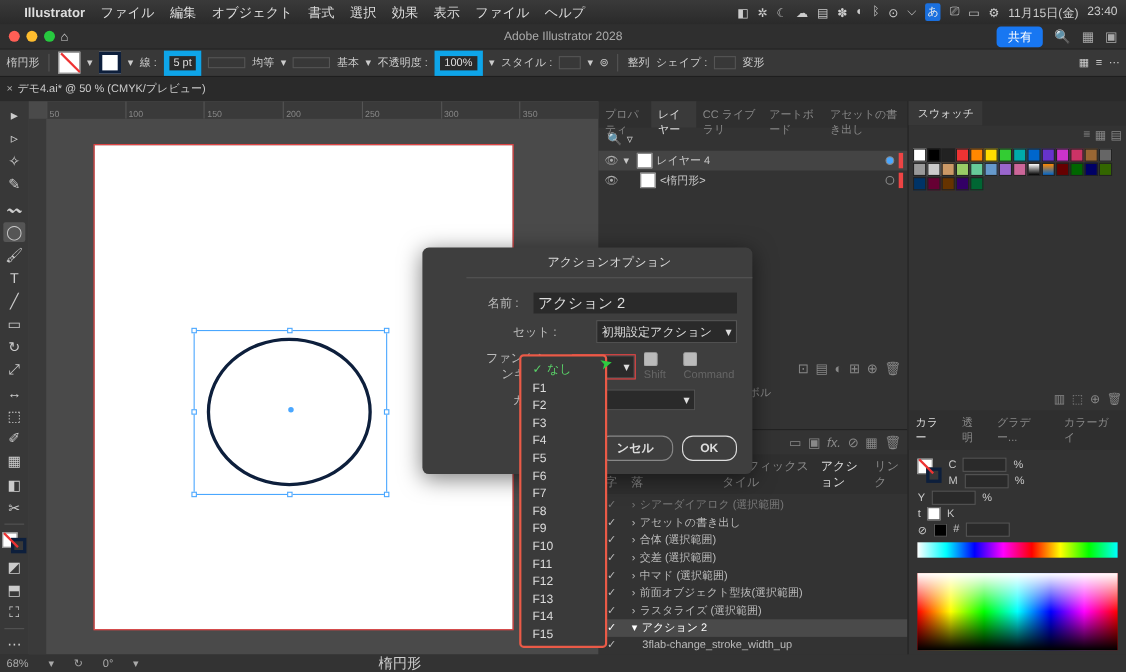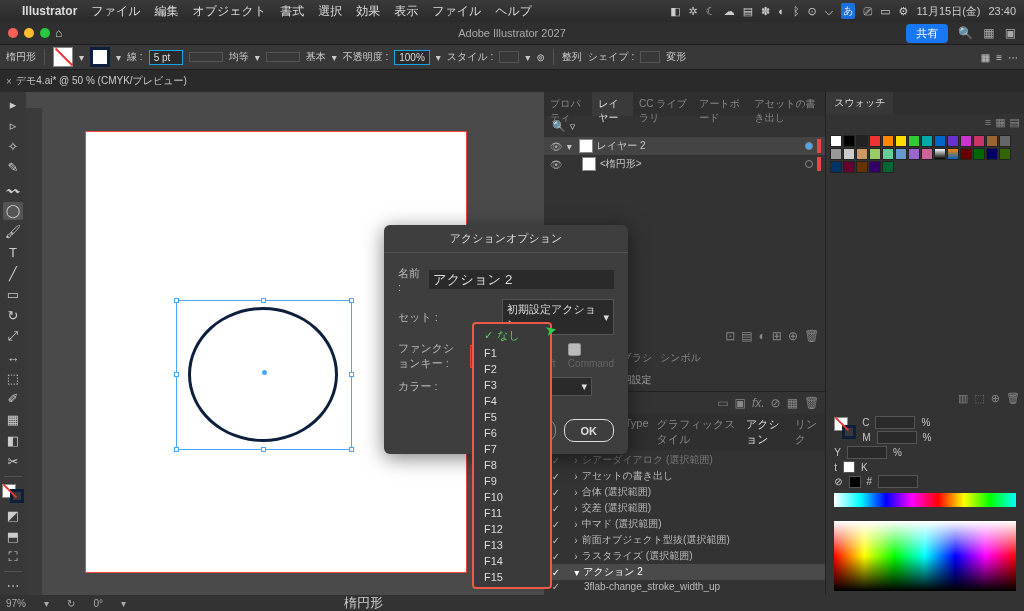--- a/index.html
+++ b/index.html
@@ -22,21 +22,21 @@
 .appbar .rightbtns { position:absolute; right:8px; display:flex; gap:10px; align-items:center; }
 .share { background:#1877f2; color:#fff; padding:2px 10px; border-radius:4px; font-size:11px; }
 .icobtn { color:#aaa; font-size:12px; }
 
 
 .ctrlbar { height: 26px; background:#383838; border-top:1px solid #1e1e1e; border-bottom:1px solid #1e1e1e; display:flex; align-items:center; padding:0 6px; gap:6px; color:#ccc; font-size:10px; }
 .ctrlbar .sep { width:1px; height:16px; background:#555; margin:0 2px;}
 .fillbox { width:20px; height:20px; background:#fff; border:1px solid #888; position:relative;}
 .fillbox .diag { position:absolute; left:-2px; top:8px; width:24px; height:2px; background:#e33; transform:rotate(45deg);}
 .strokebox { width:20px; height:20px; border:3px solid #0d1f3c; background:#fff; }
-.numfield { background:#2a2a2a; border:1px solid #0ea5e9; padding:1px 4px; color:#ddd; min-width:34px; display:inline-block;}
+.numfield { background:#2a2a2a; border:5px solid #0ea5e9; padding:1px 4px; color:#ddd; min-width:34px; display:inline-block;}
 .dashprev { width:34px; height:10px; border:1px solid #555; display:inline-block;}
 .cap { display:inline-block; width:20px; height:12px; border:1px solid #555;}
 .ctrlbar .spacer { flex:1; }
 
 
 .doctab { height:22px; background:#2a2a2a; display:flex; align-items:center; padding:0 6px; color:#ccc; font-size:10px; }
 .doctab .x { margin-right:4px; color:#aaa;}
 
 
 .main { display:flex; height: calc(100% - 22px - 22px - 26px - 22px - 16px); }
@@ -107,25 +107,25 @@
 .cmyk-row{display:flex;align-items:center;gap:6px;padding:1px 0;}
 .cmyk-row input{width:40px;background:#2a2a2a;border:1px solid #555;color:#ccc;font-size:10px;padding:0 2px;}
 .colorstrip{height:14px;margin:4px 0;background:linear-gradient(90deg,#fff,#0ff,#00f,#f0f,#f00,#ff0,#0f0,#0ff);}
 .spectrum{height:70px;margin:4px 8px;background:linear-gradient(to bottom,rgba(255,255,255,1),rgba(255,255,255,0) 50%,rgba(0,0,0,0) 50%,rgba(0,0,0,1)),linear-gradient(90deg,#f00,#ff0,#0f0,#0ff,#00f,#f0f,#f00);}
 
 
 .status { position:absolute; bottom:0; left:0; right:0; height:16px; background:#333; display:flex; align-items:center; font-size:10px; color:#aaa; padding:0 6px; gap:18px;}
 .status .tool{width:auto;height:auto;margin-left:200px;}
 
 
-.dialog { position:absolute; left:384px; top:225px; width:244px; background:#3e3e3e; border-radius:6px; box-shadow:0 4px 20px rgba(0,0,0,.5); z-index:50; }
+.dialog { position:absolute; left:384px; top:225px; width:300px; background:#3e3e3e; border-radius:6px; box-shadow:0 4px 20px rgba(0,0,0,.5); z-index:50;padding-left:40px; }
 .dlg-title { text-align:center; padding:6px; font-size:11px; color:#ddd; border-bottom:1px solid #555;}
 .dlg-body { padding:10px 14px; font-size:11px; color:#ccc;}
 .dlg-row { display:flex; align-items:center; gap:8px; padding:3px 0;}
-.dlg-row label{ width:96px; text-align:left; color:#bbb;}
+.dlg-row label{ width:96px; text-align:center; color:#bbb;}
 .dlg-input{ flex:1; background:#2a2a2a; border:none; padding:2px 4px; color:#ddd;}
 .dlg-select{ flex:1; background:#2a2a2a; border:1px solid #555; padding:2px 4px; color:#ddd; display:flex; justify-content:space-between; align-items:center;}
 .dlg-select.hl{ outline:1px solid #e44;}
 .dlg-btns{display:flex;justify-content:flex-end;gap:8px;padding:10px 14px 12px;}
 .btn{padding:3px 16px;border-radius:10px;border:1px solid #888;background:transparent;color:#ddd;font-size:11px;cursor:pointer;font-weight:bold;}
 .btn.ok{border:1.5px solid #ddd;}
 .chklabel{color:#666;font-size:10px;}
 
 
 .dropdown { position:absolute; left:472px; top:322px; width:80px; background:#3a3a3a; border:2px solid #ea5a47; border-radius:4px; z-index:60; padding:2px 0;}
@@ -169,21 +169,21 @@
   </div>
 </div>
 
 <div class="appbar">
   <div class="traffic">
     <div class="dot r"></div>
     <div class="dot y"></div>
     <div class="dot g"></div>
   </div>
   <span class="home">⌂</span>
-  <span class="title">Adobe Illustrator 2027</span>
+  <span class="title">Adobe Illustrator 2028</span>
   <div class="rightbtns">
     <span class="share">共有</span>
     <span class="icobtn">🔍</span>
     <span class="icobtn">▦</span>
     <span class="icobtn">▣</span>
   </div>
 </div>
 
 <div class="ctrlbar">
   <span>楕円形</span>
@@ -254,20 +254,29 @@
         <div class="s"></div>
     </div>
     <div class="tool">◩</div>
     <div class="tool">⬒</div>
     <div class="tool">⛶</div>
     <div class="tdiv"></div>
     <div class="tool">⋯</div>
   </div>
 
   <div class="canvas-area">
+    <div class="ruler-h">
+      <span>50</span>
+        <span>100</span>
+        <span>150</span>
+        <span>200</span>
+        <span>250</span>
+        <span>300</span>
+        <span>350</span>
+    </div>
     <div class="ruler-v"></div>
     <div class="artboard"></div>
     <div class="circle"></div>
     <div class="center-dot"></div>
     <div class="circle-sel">
       <div class="hnd h-tl"></div>
       <div class="hnd h-tm"></div>
       <div class="hnd h-tr"></div>
       <div class="hnd h-ml"></div>
       <div class="hnd h-mr"></div>
@@ -288,21 +297,21 @@
       </div>
       <div class="searchrow">
         <span>🔍</span>
         <span>▿</span>
       </div>
       <div class="layer-list">
         <div class="layer-row sel">
           <span class="eye">👁</span>
           <span>&nbsp;▾&nbsp;</span>
           <span class="layer-thumb"></span>
-          <span>レイヤー 2</span>
+          <span>レイヤー 4</span>
           <span class="layer-dot"></span>
           <span style="width:4px;height:14px;background:#e44;margin-left:2px"></span>
         </div>
         <div class="layer-row">
           <span class="eye">👁</span>
           <span>&nbsp;&nbsp;&nbsp;&nbsp;&nbsp;</span>
           <span class="layer-thumb"></span>
           <span>&lt;楕円形&gt;</span>
           <span class="layer-dot"></span>
           <span style="width:4px;height:14px;background:#e44;margin-left:2px"></span>
@@ -435,20 +444,26 @@
         <div class="sw" style="background:#306"></div>
         <div class="sw" style="background:#063"></div>
       </div>
       <div class="sp-fill"></div>
       <div class="sp-icons">
         <span>▥</span>
         <span>⬚</span>
         <span>⊕</span>
         <span>🗑</span>
       </div>
+      <div class="colortabs">
+        <span class="act">カラー</span>
+        <span>透明</span>
+        <span>グラデー...</span>
+        <span>カラーガイ</span>
+      </div>
       <div class="cmyk">
         <div style="float:left;margin-right:6px" class="fillstroke">
             <div class="f">
               <div class="diag"></div>
             </div>
             <div class="s"></div>
           </div>
         <div class="cmyk-row">
             <span>C</span>
             <input style="">
@@ -476,21 +491,21 @@
             <input style="">
           </div>
         <div class="colorstrip"></div>
       </div>
       <div class="spectrum"></div>
     </div>
   </div>
 </div>
 
 <div class="status">
-  <span>97%</span>
+  <span>68%</span>
     <span>▾</span>
   <span>↻</span>
   <span>0°</span>
     <span>▾</span>
   <span class="tool">楕円形</span>
 </div>
 
 <div class="dialog">
   <div class="dlg-title">アクションオプション</div>
   <div class="dlg-body">

